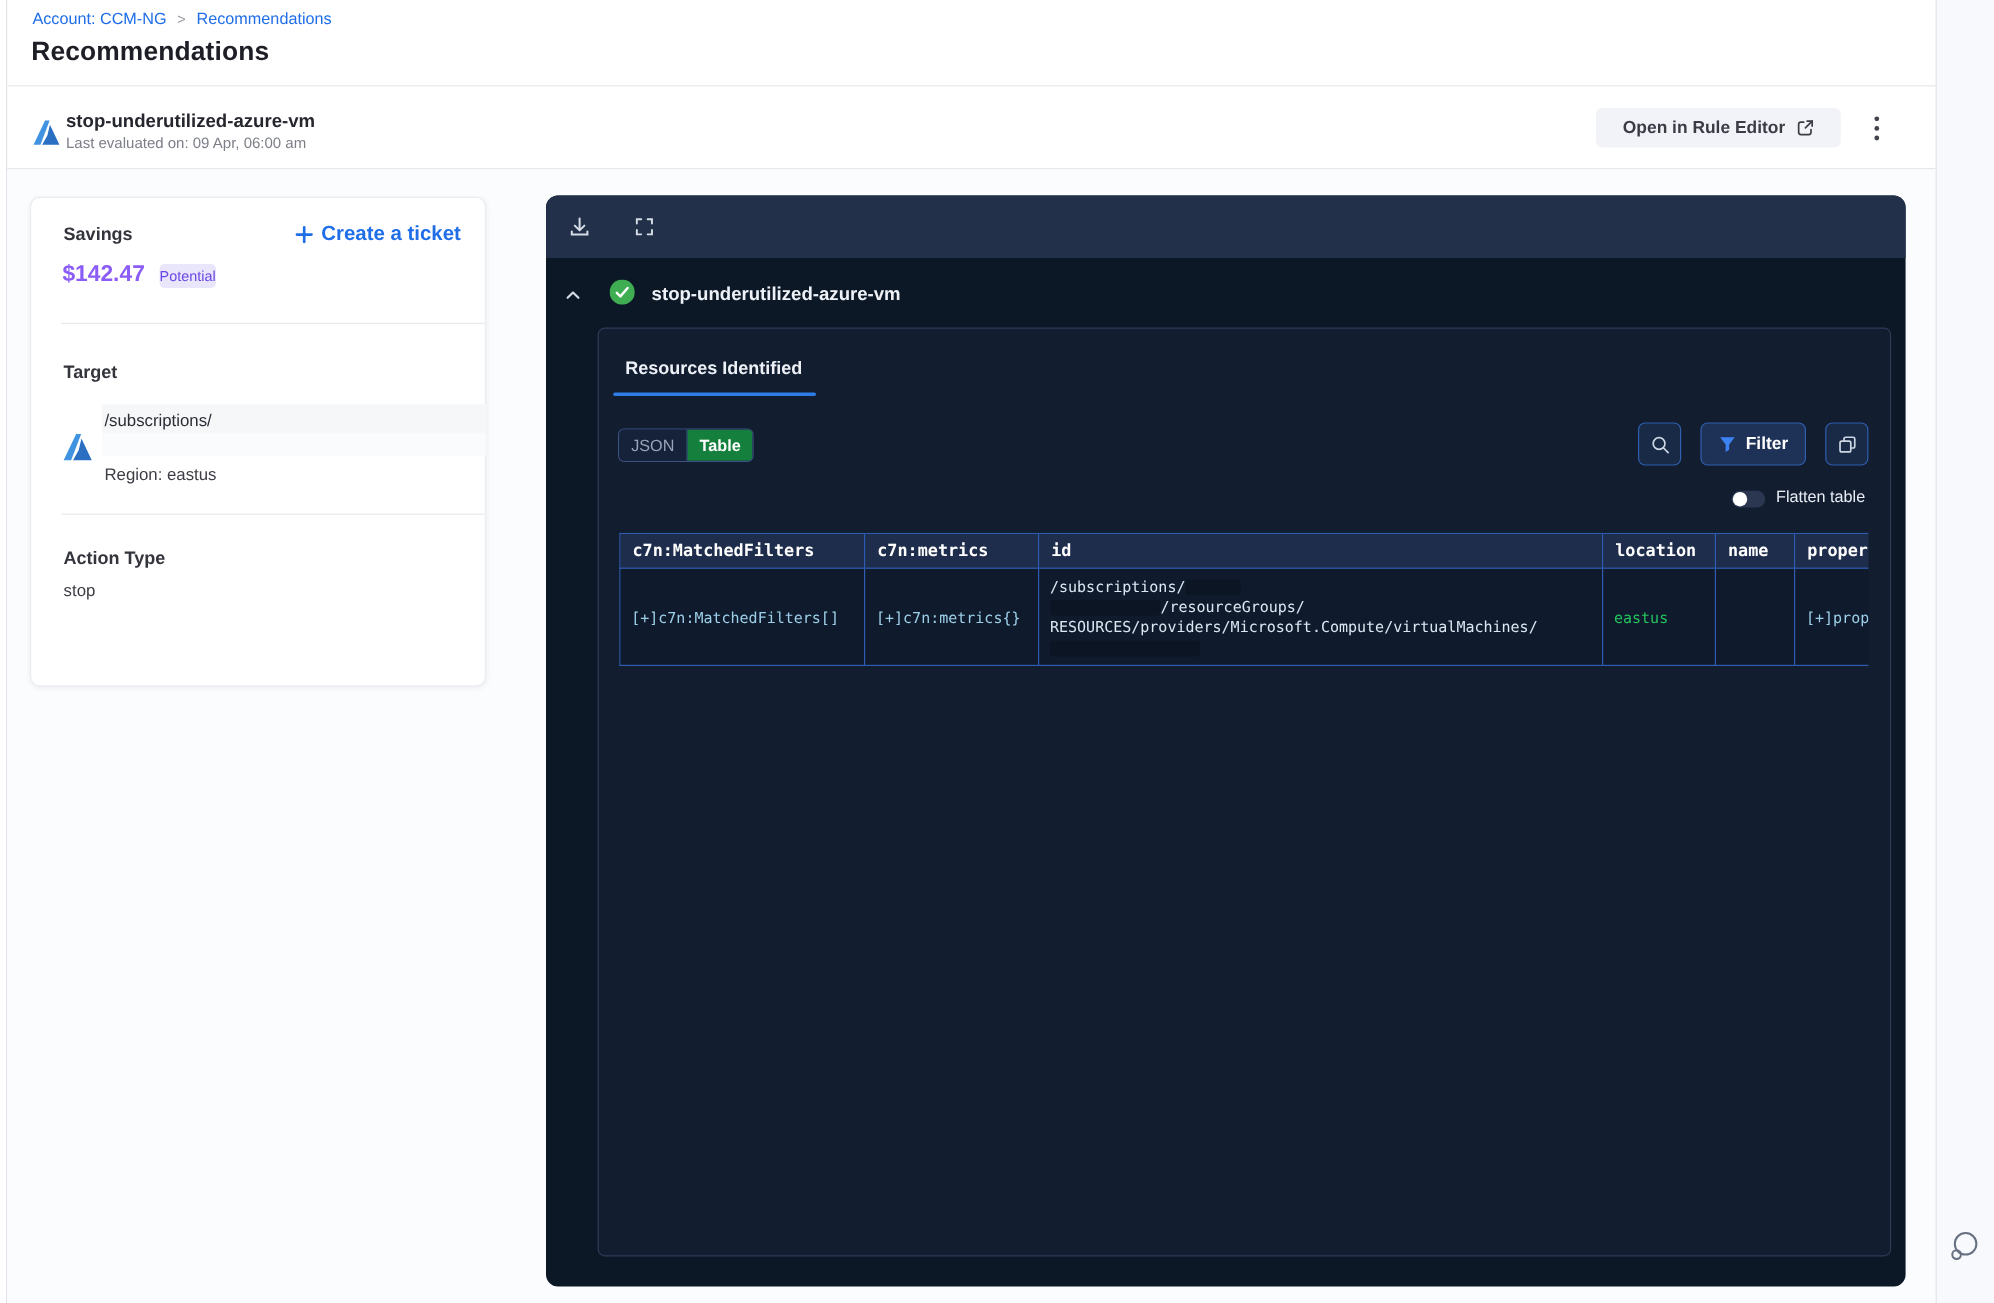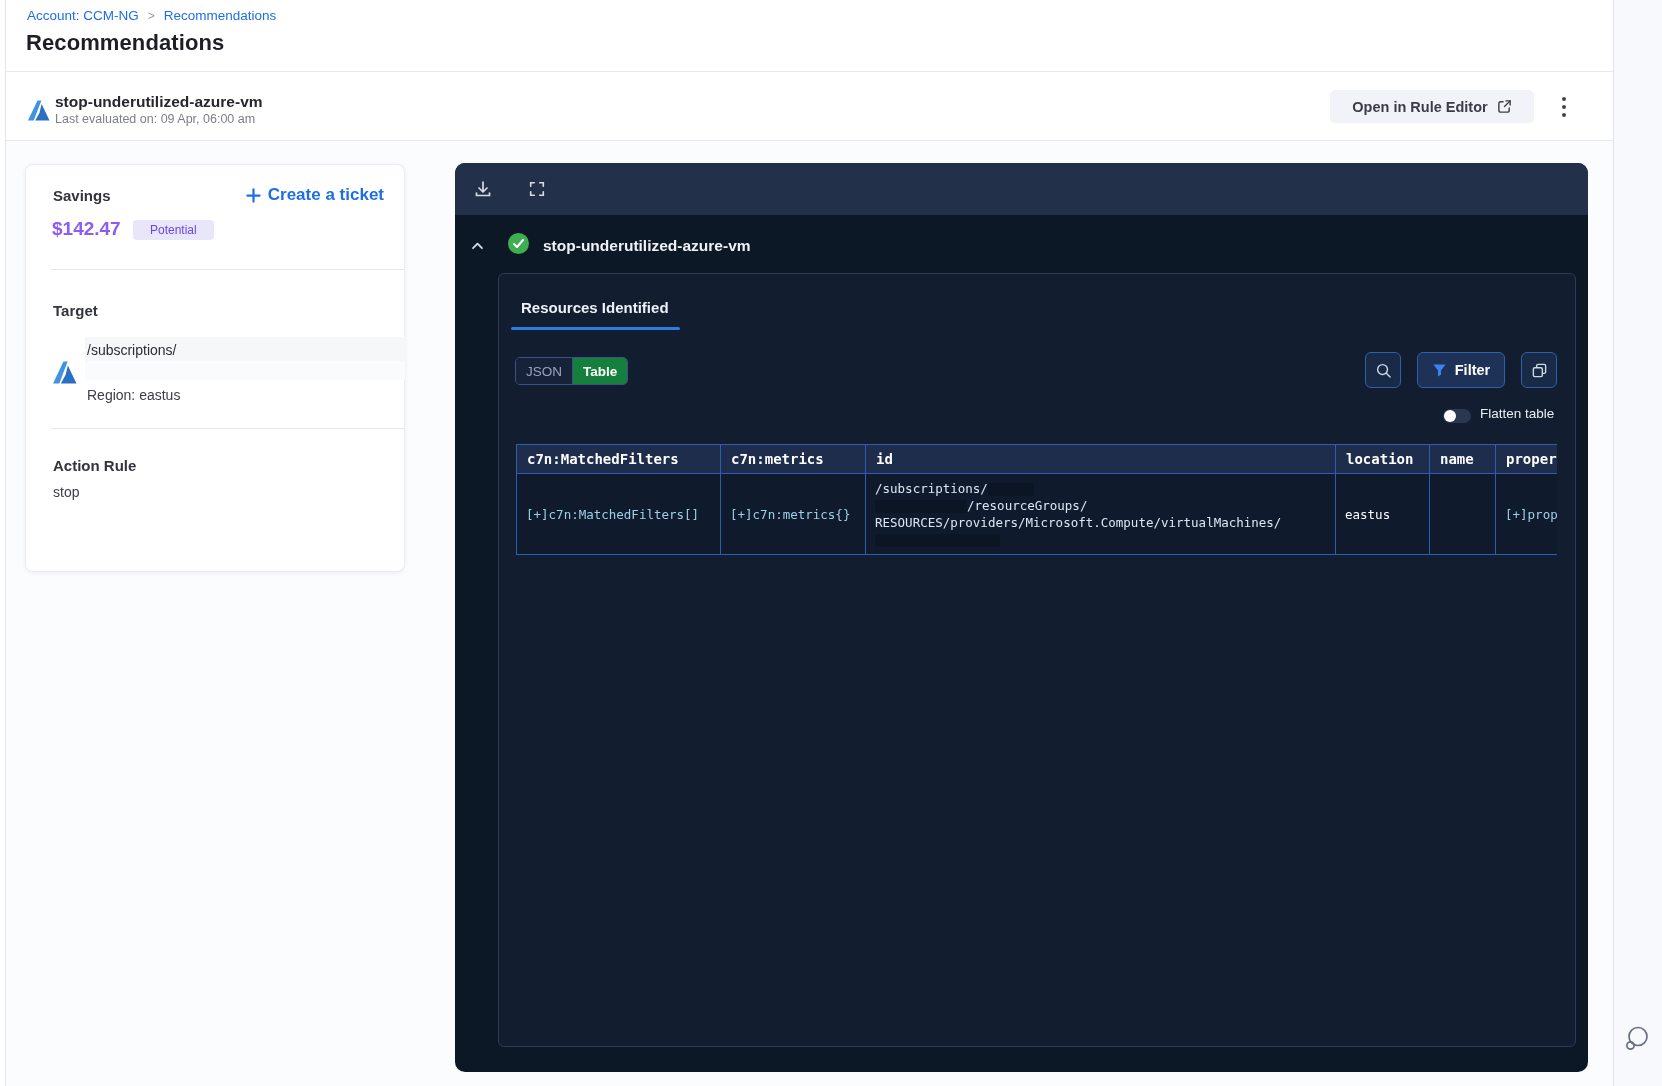--- a/index.html
+++ b/index.html
@@ -19,21 +19,21 @@
   .rule-sub { position:absolute; left:55px; top:112px; font-size:12.5px; color:#7d7f88; }
   .open-btn { position:absolute; left:1330px; top:90px; width:204px; height:33px; background:#f2f3f8; border-radius:5px; display:flex; align-items:center; justify-content:center; gap:9px; font-weight:700; font-size:14.5px; color:#3b3c46; cursor:pointer; }
   .kebab { position:absolute; left:1556px; top:94px; width:16px; height:26px; display:flex; flex-direction:column; align-items:center; justify-content:center; gap:4px; cursor:pointer; }
   .kebab i { width:4px; height:4px; border-radius:50%; background:#41434d; }
 
   
   .card { position:absolute; left:25px; top:164px; width:380px; height:408px; background:#fff; border:1px solid #ebedf1; border-radius:8px; box-shadow:0 1px 4px rgba(40,41,61,.07); }
   .savings-label { position:absolute; left:27px; top:22px; font-size:15px; font-weight:700; color:#33343c; }
   .create-ticket { position:absolute; right:20px; top:20px; display:flex; align-items:center; gap:7px; color:#1f6ee8; font-weight:700; font-size:17px; cursor:pointer; }
   .amount { position:absolute; left:26px; top:53px; font-size:19px; font-weight:700; color:#8b5cf6; }
-  .badge { position:absolute; left:107px; top:55px; background:#e9e6fc; color:#6b46e5; font-size:12px; padding:3px 17px; border-radius:4px; }
+  .badge { position:absolute; left:107px; top:55px; background:#e9e6fc; color:#6b46e5; font-size:12px; padding:3px 0; border-radius:4px; }
   .cdiv { position:absolute; left:25px; width:353px; height:1px; background:#e7e8ec; }
   .target-label { position:absolute; left:27px; top:137px; font-size:15px; font-weight:700; color:#33343c; }
   .target-azure { position:absolute; left:25px; top:195px; width:27px; height:25px; }
   .grayrow1 { position:absolute; left:59px; top:172px; width:320px; height:24px; background:#f6f7f9; }
   .grayrow2 { position:absolute; left:59px; top:196px; width:320px; height:19px; background:#fafbfc; }
   .target-path { position:absolute; left:61px; top:177px; font-size:14px; color:#2c2d34; }
   .region { position:absolute; left:61px; top:222px; font-size:14px; color:#3c3d45; }
   .action-label { position:absolute; left:27px; top:292px; font-size:15px; font-weight:700; color:#33343c; }
   .action-value { position:absolute; left:27px; top:319px; font-size:14px; color:#3c3d45; }
 
@@ -61,21 +61,21 @@
   .rows-count { position:absolute; left:19px; top:131px; font-size:14px; font-weight:400; color:#f0abfc;margin-top:44px; }
   .toggle { position:absolute; left:944px; top:135px; width:28px; height:14px; background:#2b3750; border-radius:8px; cursor:pointer; }
   .toggle i { position:absolute; left:1px; top:1px; width:12px; height:12px; background:#fff; border-radius:50%; }
   .flatten-label { position:absolute; left:981px; top:132px; font-size:13.5px; color:#e9edf4; }
 
   .tablewrap { position:absolute; left:17px; top:170px; width:1041px; overflow:hidden; }
   table.rt { border-collapse:collapse; table-layout:fixed; width:1319px; font-family:"DejaVu Sans Mono",monospace; }
   table.rt th { height:29px; background:#1e2d4b; border:1px solid #2d5cb0; color:#fff; font-size:14px; font-weight:700; text-align:left; padding:0 10px; }
   table.rt td { height:74px; background:#0f1a2c; border:1px solid #2d5cb0; font-size:12.5px; padding:6px 9px; vertical-align:middle; }
   td.expand { color:#9cd0e8; }
-  td.plain { color:#ffffff; }
+  td.plain { color:#22c55e; }
   .idlines { color:#dce7f2; line-height:17px; }
   .redact { display:inline-block; height:13px; background:rgba(0,0,0,0.18); border-radius:2px; vertical-align:middle; }
   .w46{width:46px;} .w92{width:92px;} .w125{width:125px;}
 
   .chat { position:absolute; left:1622px; top:1024px; width:30px; height:30px; }
 </style>
 </head>
 <body>
 
 <div class="canvas">
@@ -127,21 +127,21 @@
     <div class="target-label">Target</div>
     <div class="grayrow1"></div>
     <div class="grayrow2"></div>
     <svg class="target-azure" viewBox="0 0 96 96">
       <polygon points="44,6 60,6 28,90 4,90" fill="#3f93e0"></polygon>
       <polygon points="61,21 94,90 34,90 52,58" fill="#2b6fc2"></polygon>
     </svg>
     <div class="target-path">/subscriptions/</div>
     <div class="region">Region: eastus</div>
     <div class="cdiv" style="top:263px"></div>
-    <div class="action-label">Action Rule</div>
+    <div class="action-label">Action Type</div>
     <div class="action-value">stop</div>
   </div>
 
   <div class="panel">
     <div class="ptoolbar">
       <svg class="icon-btn" style="left:18px;top:16px" width="20" height="20" viewBox="0 0 20 20">
         <path d="M10 3v9M6 9l4 4 4-4" stroke="#d6dce6" stroke-width="1.7" fill="none" stroke-linecap="round" stroke-linejoin="round"></path>
         <path d="M3.5 14v2.5h13V14" stroke="#d6dce6" stroke-width="1.7" fill="none" stroke-linecap="round"></path>
       </svg>
       <svg class="icon-btn" style="left:73px;top:17px" width="18" height="18" viewBox="0 0 20 20">

